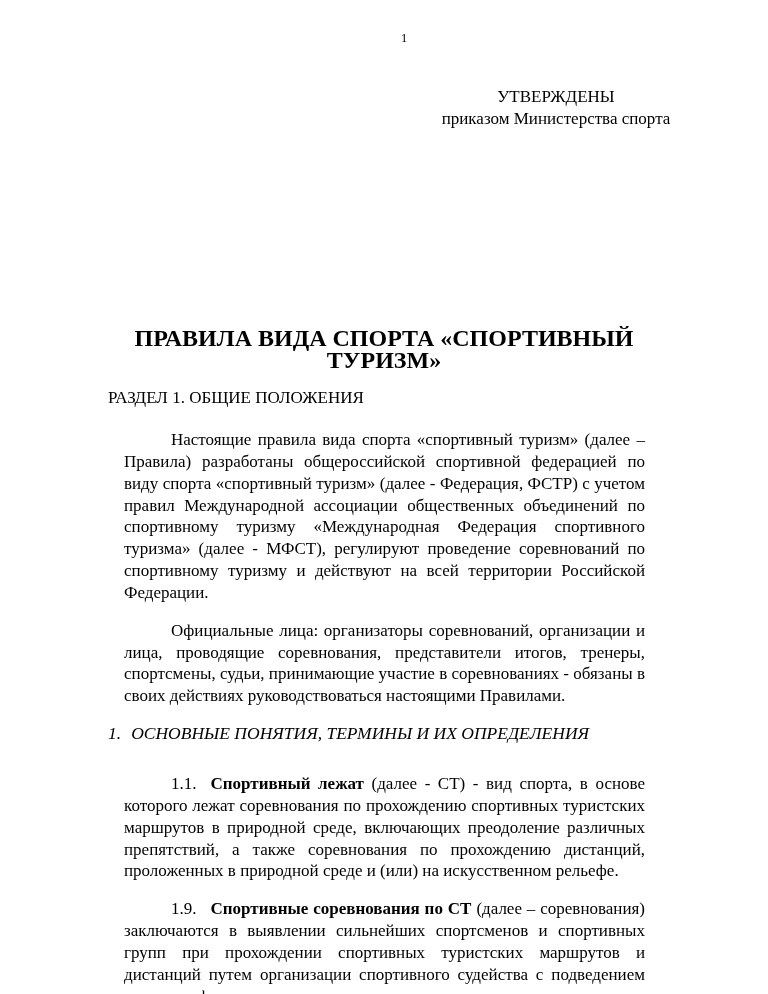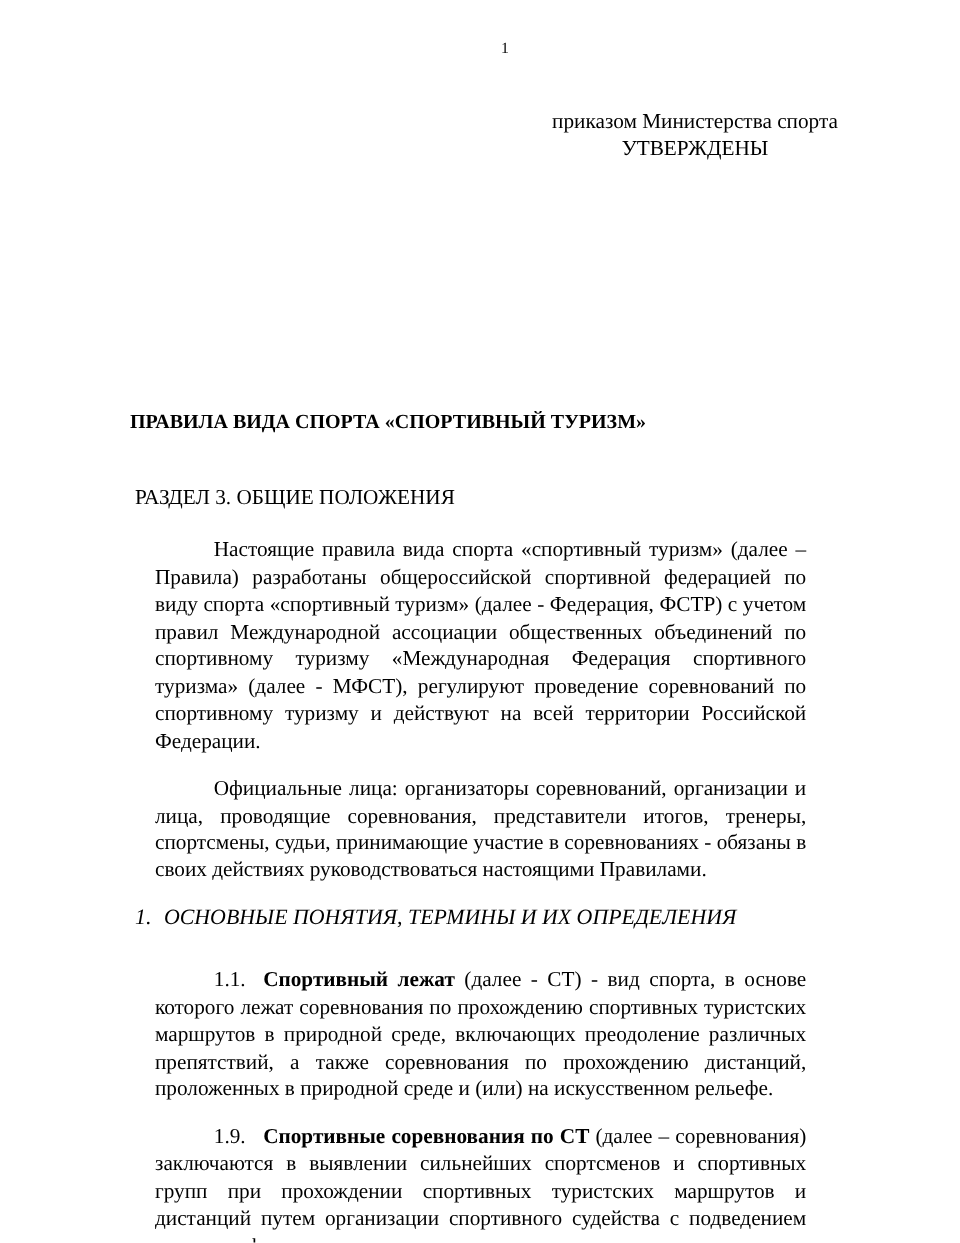--- a/index.html
+++ b/index.html
@@ -25,22 +25,22 @@
   .approval-block {
     position: absolute;
     top: 86px; left: 428px; width: 256px;
     text-align: center;
     font-size: 17px;
     line-height: 21.8px;
   }
   .doc-title {
     position: absolute;
     top: 327px; left: 104px; width: 560px;
-    text-align: left;
-    font-size: 16px;
+    text-align: center;
+    font-size: 24px;
     font-weight: bold;
     line-height: 22px;
   }
   .section-heading {
     position: absolute;
     top: 388px; left: 108px; width: 553px;
     font-size: 17px;
     text-align: left;
   }
   .body-block {
@@ -67,27 +67,27 @@
   .h-gap { display: inline-block; width: 10px; }
 </style>
 </head>
 <body>
 
 <div class="page">
 
   <div class="page-number">1</div>
 
   <div class="approval-block">
+    <div>УТВЕРЖДЕНЫ</div>
     <div>приказом Министерства спорта</div>
-    <div>УТВЕРЖДЕНЫ</div>
   </div>
 
   <div class="doc-title">ПРАВИЛА ВИДА СПОРТА «СПОРТИВНЫЙ ТУРИЗМ»</div>
 
-  <div class="section-heading">РАЗДЕЛ 3. ОБЩИЕ ПОЛОЖЕНИЯ</div>
+  <div class="section-heading">РАЗДЕЛ 1. ОБЩИЕ ПОЛОЖЕНИЯ</div>
 
   <div class="body-block">
 
     <p class="para">Настоящие правила вида спорта «спортивный туризм» (далее – Правила) разработаны общероссийской спортивной федерацией по виду спорта «спортивный туризм» (далее - Федерация, ФСТР) с учетом правил Международной ассоциации общественных объединений по спортивному туризму «Международная Федерация спортивного туризма» (далее - МФСТ), регулируют проведение соревнований по спортивному туризму и действуют на всей территории Российской Федерации.</p>
 
     <p class="para">Официальные лица: организаторы соревнований, организации и лица, проводящие соревнования, представители итогов, тренеры, спортсмены, судьи, принимающие участие в соревнованиях - обязаны в своих действиях руководствоваться настоящими Правилами.</p>
 
     <div class="subsection-heading"><span>1.</span><span class="h-gap"></span><span>ОСНОВНЫЕ ПОНЯТИЯ, ТЕРМИНЫ И ИХ ОПРЕДЕЛЕНИЯ</span></div>
 
     <p class="para"><span class="clause-num">1.1.</span><span class="num-gap"></span><b class="clause-term">Спортивный лежат</b>

